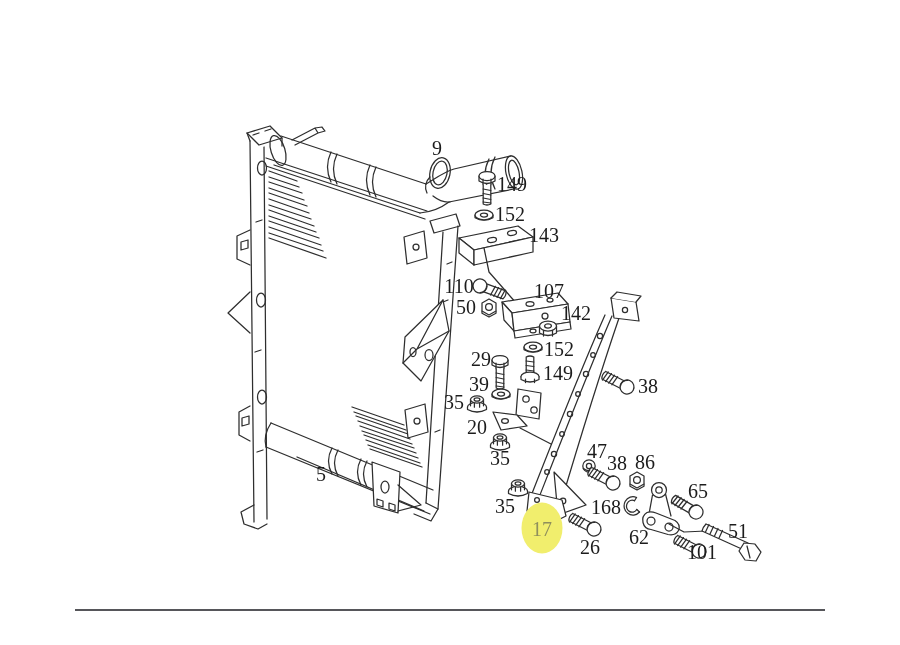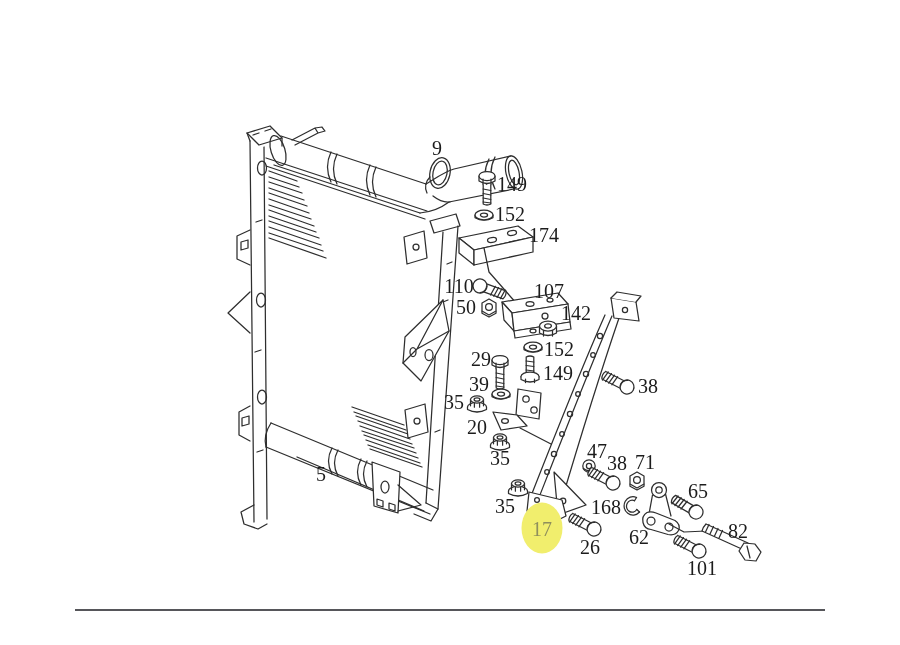--- a/index.html
+++ b/index.html
@@ -290,42 +290,42 @@
       <path d="M744,543 L755,544 L761,552 L756,561 L745,560 L739,551 Z" fill="#ffffff"></path>
       <path d="M747,546 L750,558"></path>
     </g>
   </g>
 </svg>
 
 <div class="labels">
   <span class="part-label" style="left:437px;top:148px">9</span>
   <span class="part-label" style="left:512px;top:184px">149</span>
   <span class="part-label" style="left:510px;top:214px">152</span>
-  <span class="part-label" style="left:544px;top:235px">174</span>
+  <span class="part-label" style="left:544px;top:235px">143</span>
   <span class="part-label" style="left:459px;top:286px">110</span>
   <span class="part-label" style="left:466px;top:307px">50</span>
   <span class="part-label" style="left:549px;top:291px">107</span>
   <span class="part-label" style="left:576px;top:313px">142</span>
   <span class="part-label" style="left:559px;top:349px">152</span>
   <span class="part-label" style="left:558px;top:373px">149</span>
   <span class="part-label" style="left:481px;top:359px">29</span>
   <span class="part-label" style="left:479px;top:384px">39</span>
   <span class="part-label" style="left:454px;top:402px">35</span>
   <span class="part-label" style="left:477px;top:427px">20</span>
   <span class="part-label" style="left:500px;top:458px">35</span>
   <span class="part-label" style="left:505px;top:506px">35</span>
   <span class="part-label" style="left:321px;top:474px">5</span>
   <span class="part-label hl" style="left: 542px; top: 528px; background: rgb(241, 238, 109); color: rgb(143, 143, 92);">17</span>
   <span class="part-label" style="left:648px;top:386px">38</span>
   <span class="part-label" style="left:597px;top:451px">47</span>
   <span class="part-label" style="left:617px;top:463px">38</span>
-  <span class="part-label" style="left:645px;top:462px">71</span>
+  <span class="part-label" style="left:645px;top:462px">86</span>
   <span class="part-label" style="left:606px;top:507px">168</span>
   <span class="part-label" style="left:639px;top:537px">62</span>
   <span class="part-label" style="left:698px;top:491px">65</span>
   <span class="part-label" style="left:590px;top:547px">26</span>
-  <span class="part-label" style="left:738px;top:531px">82</span>
-  <span class="part-label" style="left:702px;top:568px">101</span>
+  <span class="part-label" style="left:738px;top:531px">51</span>
+  <span class="part-label" style="left:702px;top:552px">101</span>
 </div>
 
 <div class="divider" style="background: rgb(86, 86, 90);"></div>
 
 </div>
 
 </body></html>

